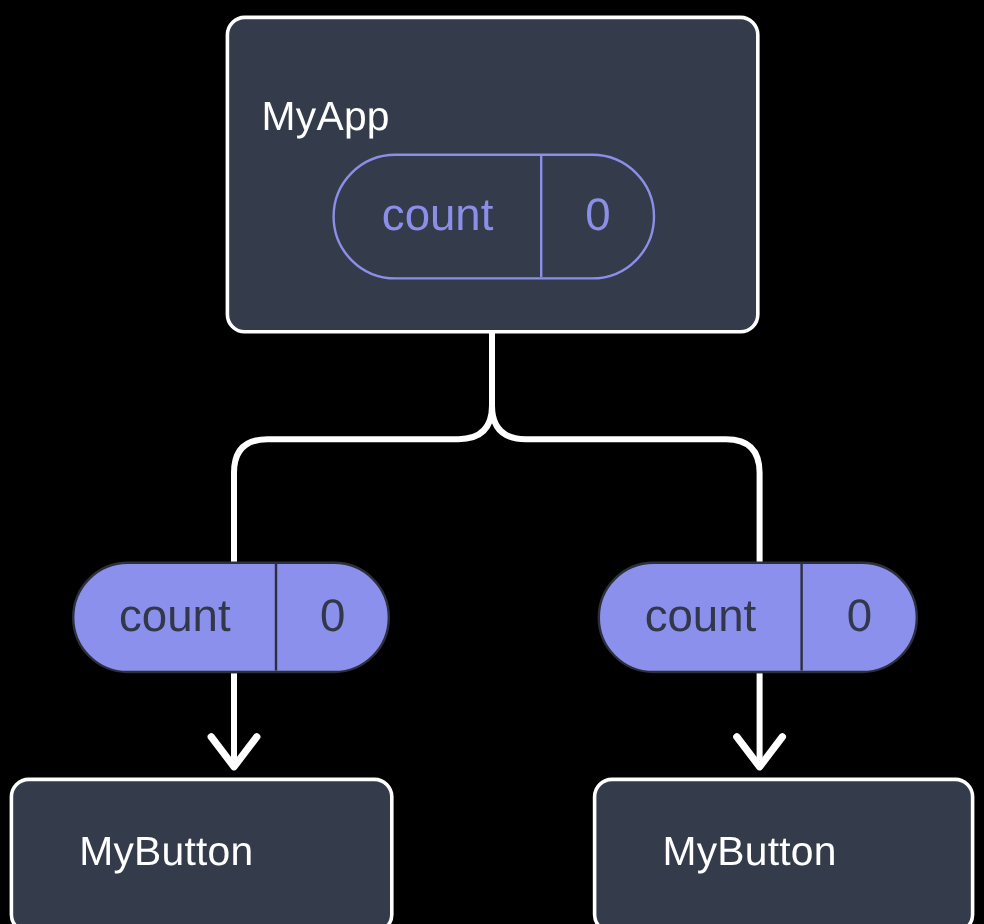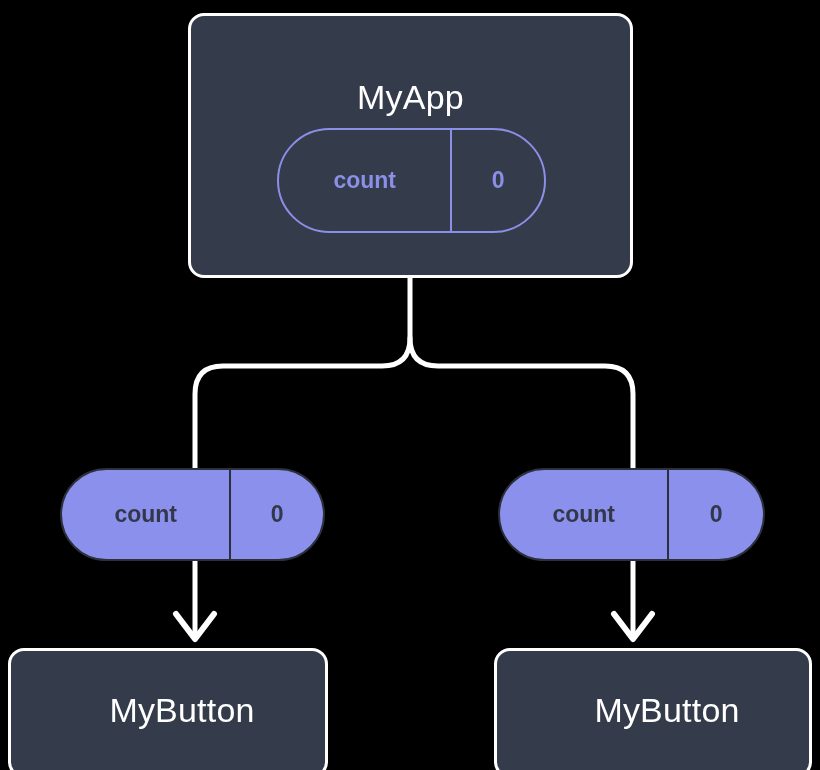--- a/index.html
+++ b/index.html
@@ -30,26 +30,26 @@
     position: absolute;
     box-sizing: border-box;
     background: #343b4a;
     border: 3px solid #ffffff;
     border-radius: 16px;
   }
   .widget-title {
     position: absolute;
     left: 0;
     right: 0;
-    text-align: center;
     color: #ffffff;
     font-size: 34px;
     font-weight: 400;
     letter-spacing: 0.2px;
     white-space: nowrap;
+    padding-left: 27px;
   }
 
   #app-box {
     left: 188px;
     top: 13px;
     width: 445px;
     height: 265px;
   }
   #app-title {
     top: 62px;
@@ -78,22 +78,22 @@
     box-sizing: border-box;
     display: flex;
     align-items: stretch;
     border-radius: 999px;
     overflow: hidden;
   }
   .pill-key, .pill-val {
     display: flex;
     align-items: center;
     justify-content: center;
-    font-size: 23px;
-    font-weight: 700;
+    font-size: 38px;
+    font-weight: 400;
     white-space: nowrap;
     box-sizing: border-box;
   }
 
   
   .pill.outlined {
     border: 2px solid #8b8fe8;
     background: transparent;
   }
   .pill.outlined .pill-key,

